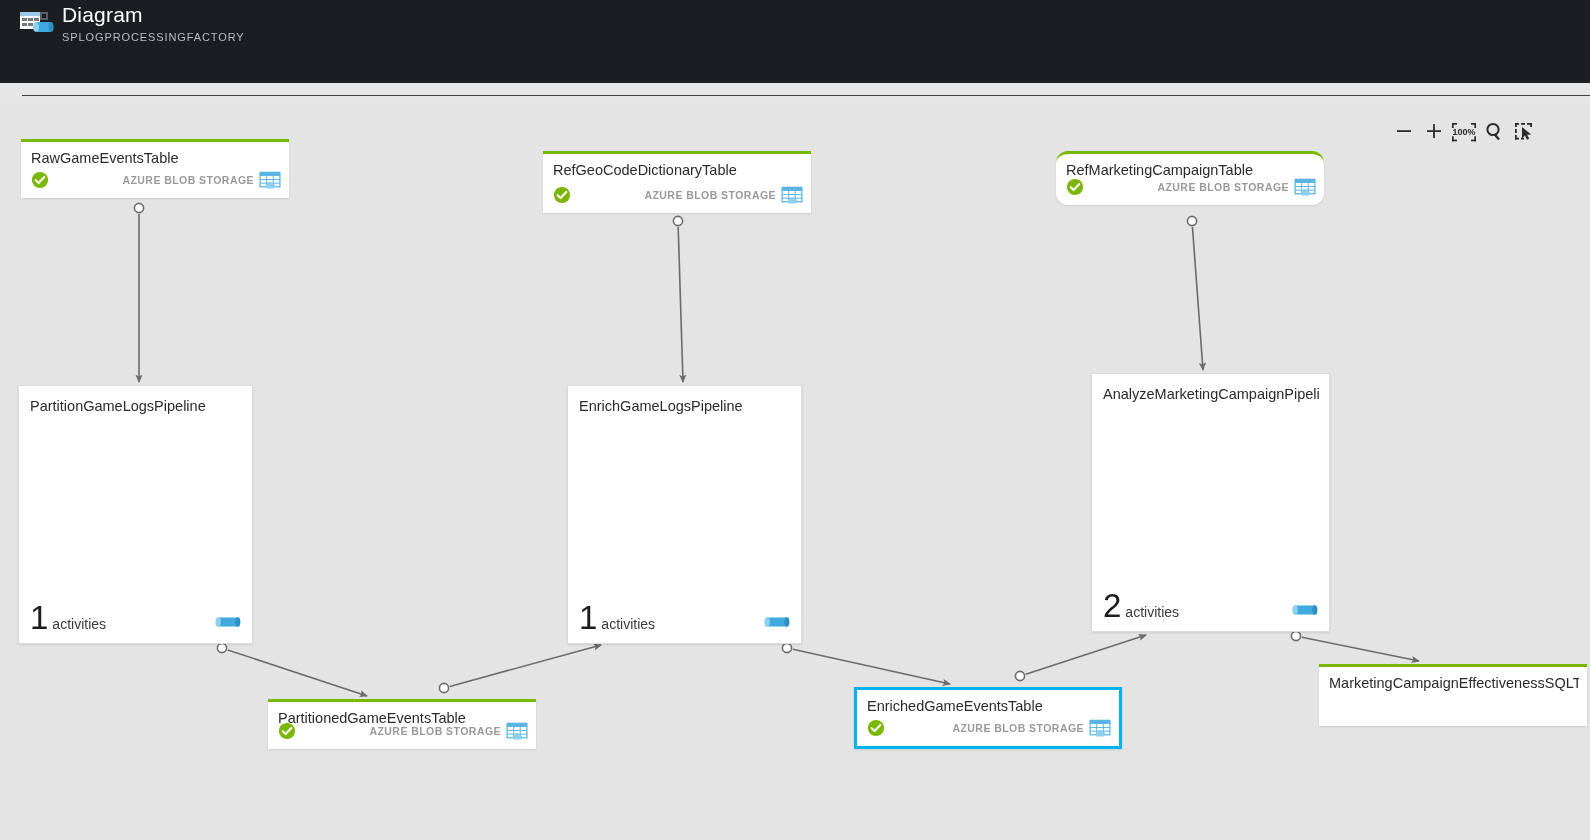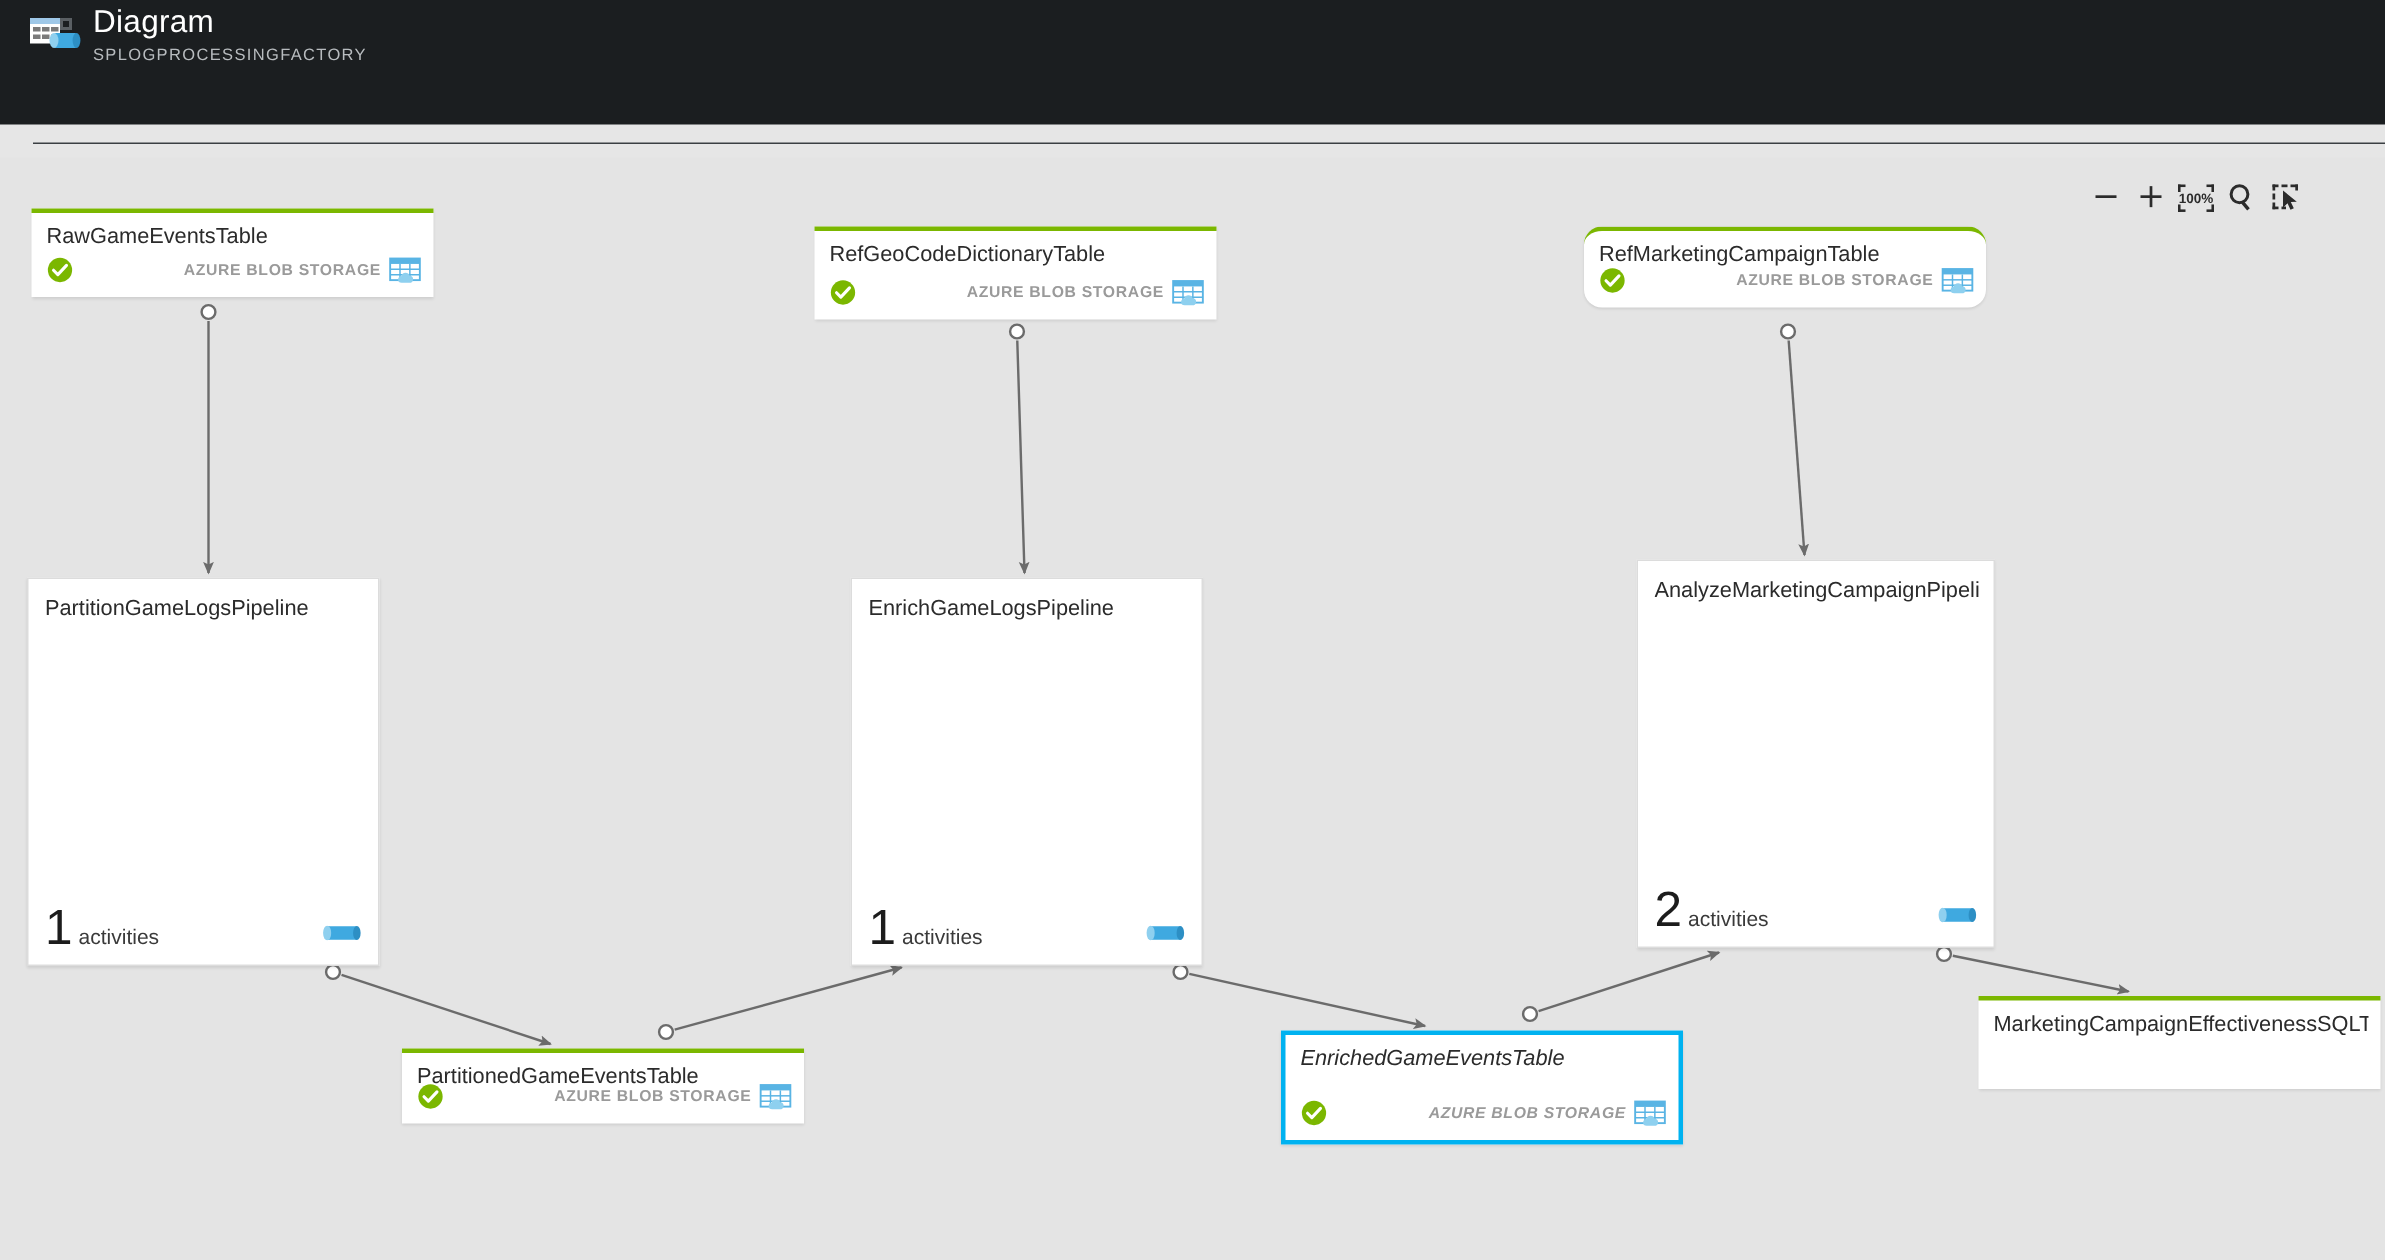--- a/index.html
+++ b/index.html
@@ -401,21 +401,21 @@
                 <line x1="1" y1="9.5" x2="23" y2="9.5"></line>
                 <line x1="1" y1="13.5" x2="23" y2="13.5"></line>
                 <line x1="8.3" y1="5.5" x2="8.3" y2="17.5"></line>
                 <line x1="15.6" y1="5.5" x2="15.6" y2="17.5"></line>
               </g>
               <path d="M9.5 19.5 q-2.6 0 -2.6 -2.4 q0 -2.2 2.3 -2.4 q0.5 -2.6 3.2 -2.6 q2.3 0 3 2.1 q2.6 0.2 2.6 2.6 q0 2.7 -3 2.7 Z" fill="#8ed0ef"></path>
             </svg>
           </span>
         </div>
       </div>
-      <div class="node node-dataset selected" style="left: 854px; top: 582px; width: 268px; height: 76px; z-index: 25; font-style: italic;">
+      <div class="node node-dataset selected" style="left: 854px; top: 582px; width: 268px; height: 62px; z-index: 25;">
         <div class="ds-title">EnrichedGameEventsTable</div>
         <div class="ds-bottom">
           <span style="display: flex;">
             <svg class="check-icon" viewBox="0 0 20 20">
               <circle cx="10" cy="10" r="9" fill="#7bb700"></circle>
               <path d="M5.2 10.2 L8.4 13.4 L14.8 6.6" fill="none" stroke="#ffffff" stroke-width="2.3" stroke-linecap="round" stroke-linejoin="round"></path>
             </svg>
           </span>
           <span class="ds-kind">AZURE BLOB STORAGE</span>
           <span style="display: flex;">

